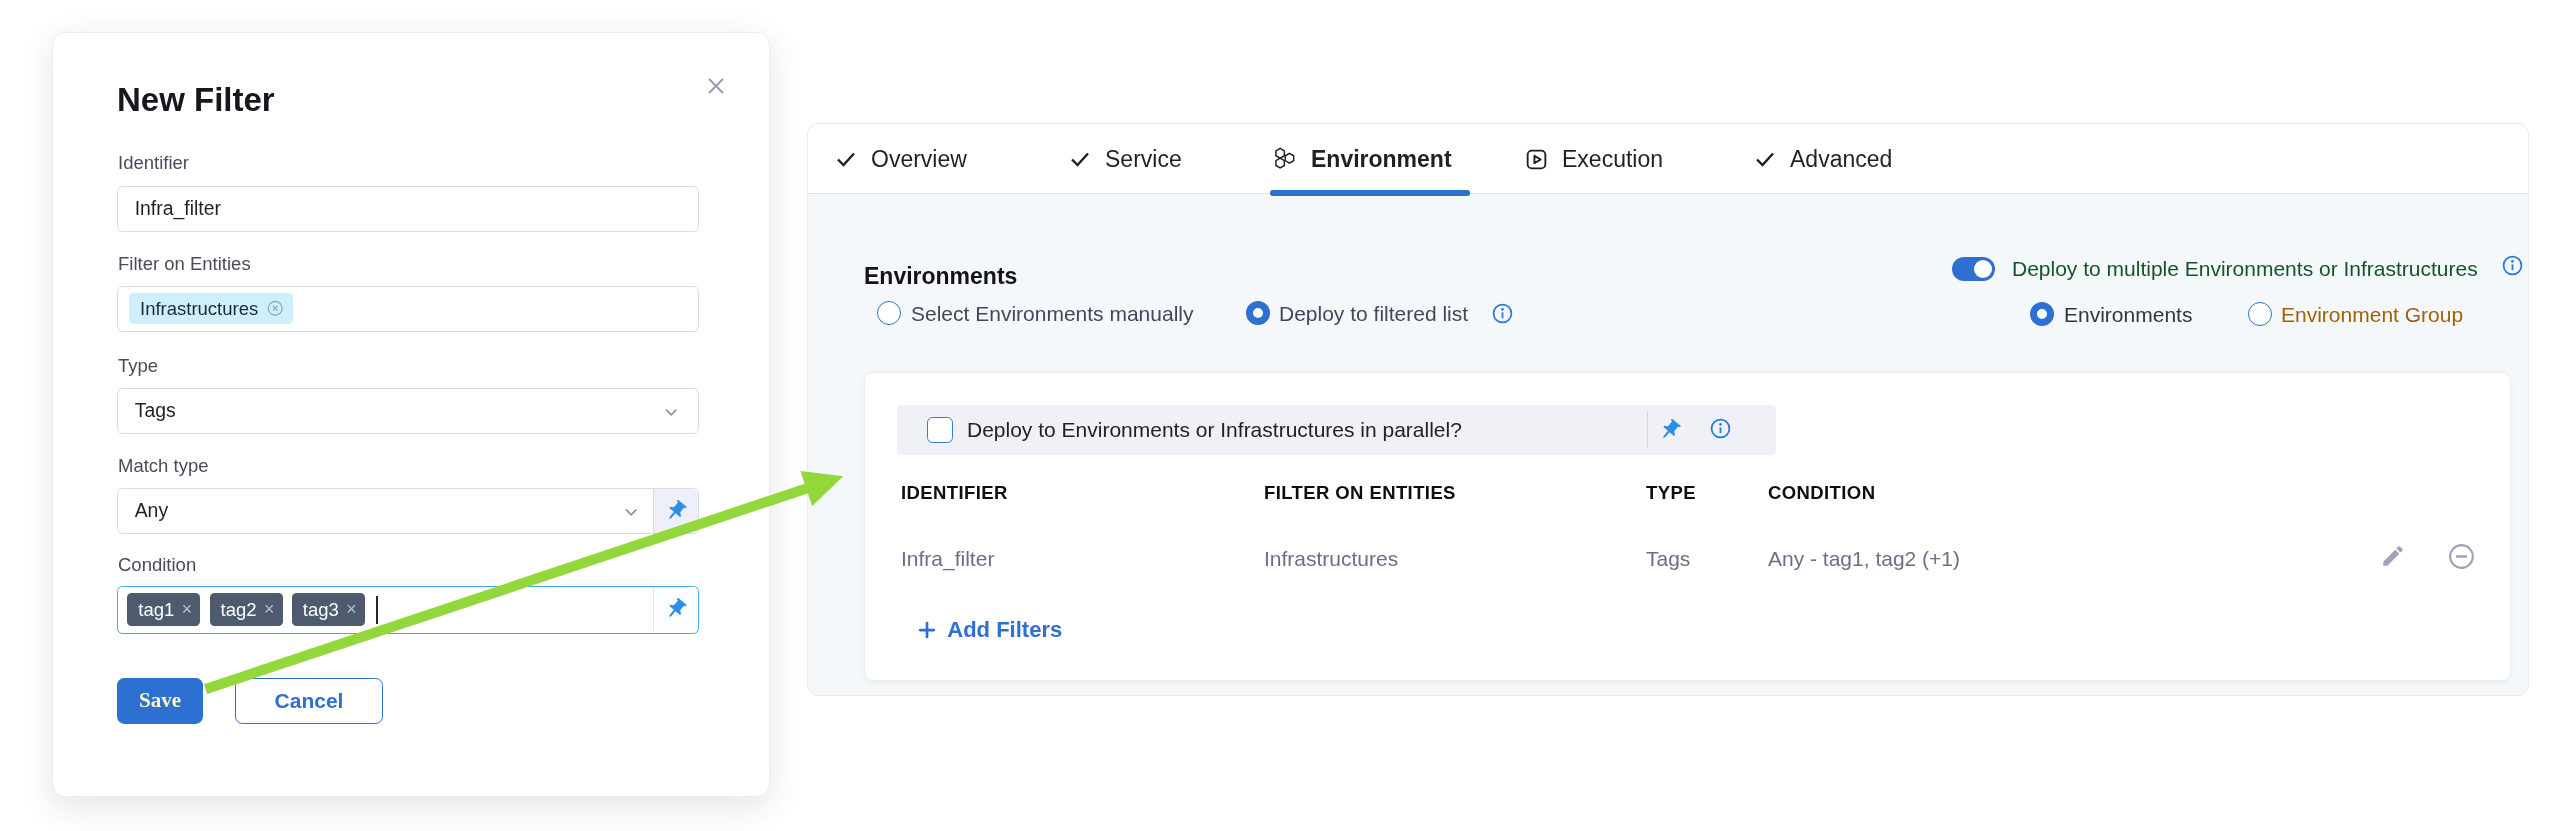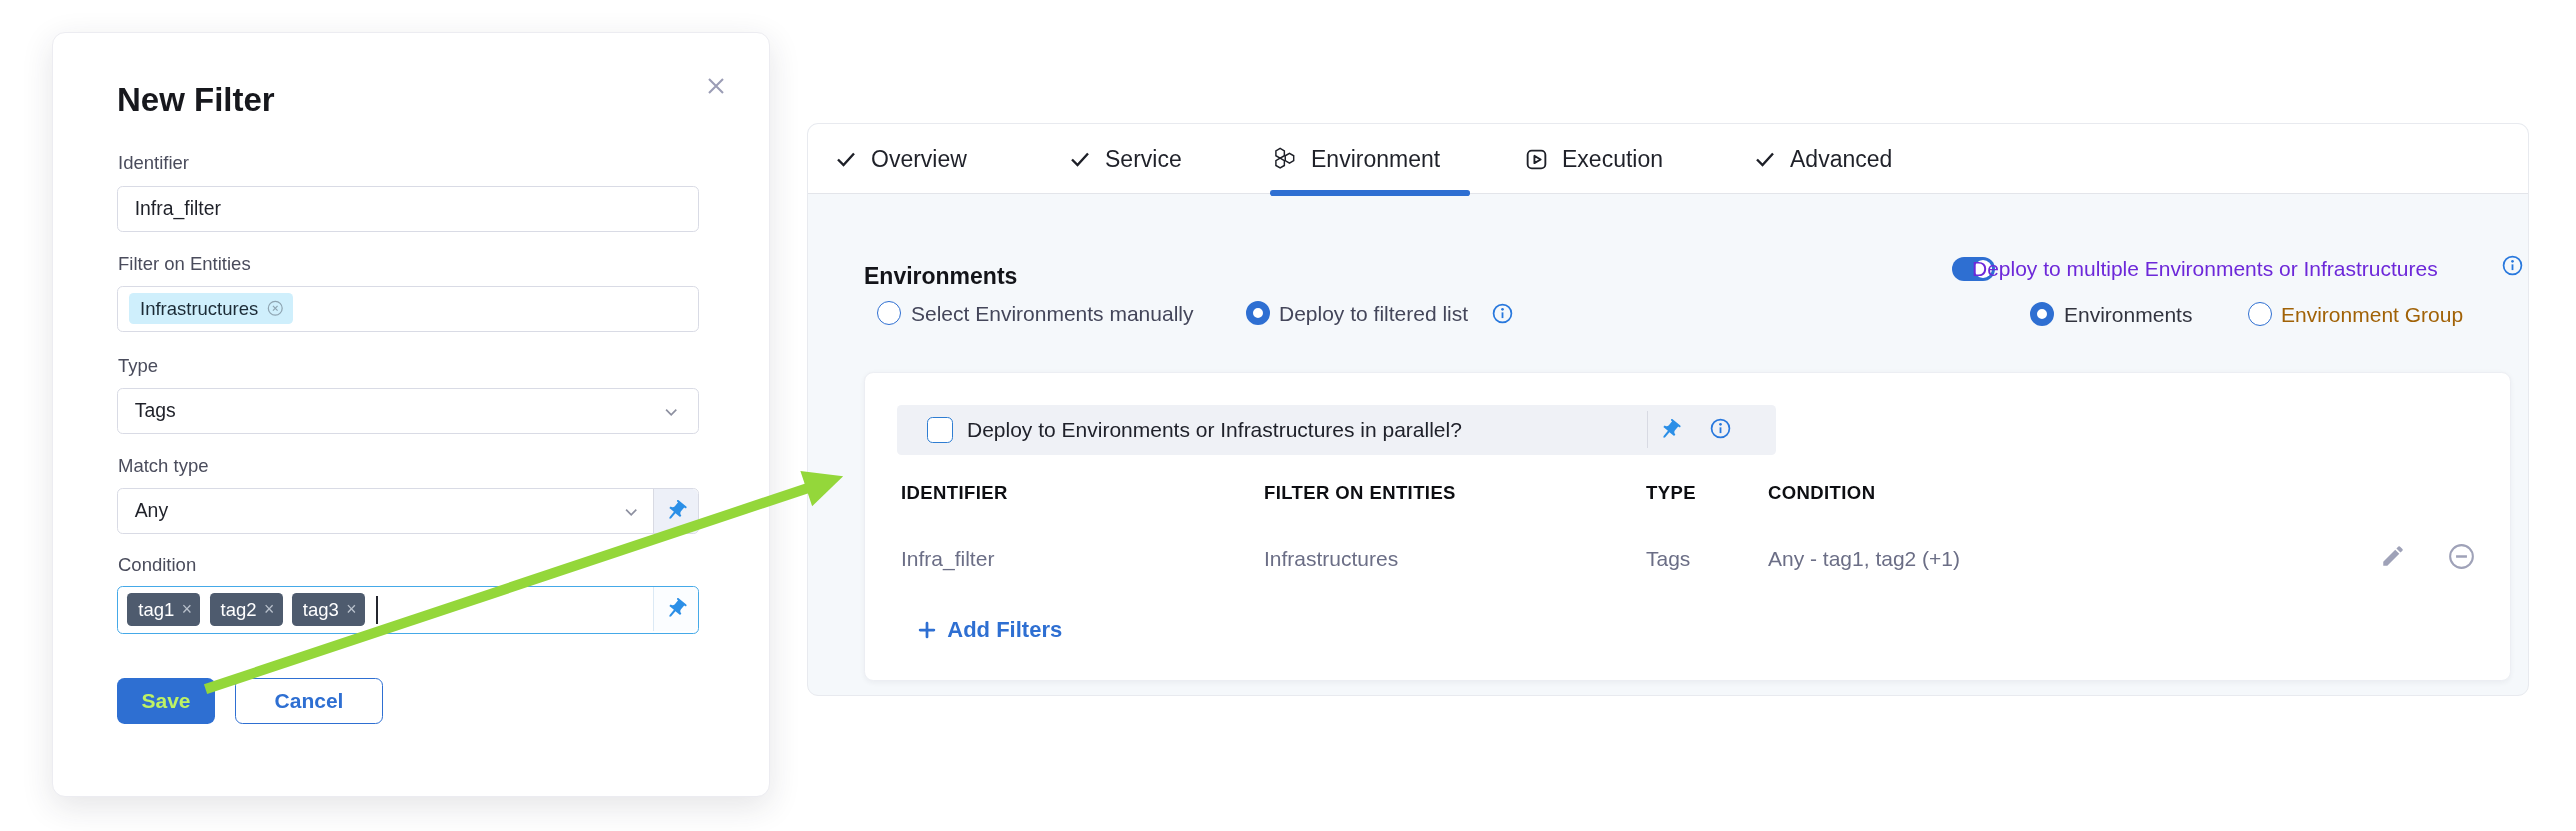--- a/index.html
+++ b/index.html
@@ -29,31 +29,31 @@
   .pin-match{background:#edf0f8;}
   .pin-cond{background:#fbfdff;border-left:0.9px solid #dbe9f5;}
   .cond-input{position:absolute;left:64px;width:582px;height:48px;border:1.9px solid #45a9e8;border-radius:5.6px;
               background:#fff;box-sizing:border-box;display:flex;align-items:center;}
   .tag-chip{height:33px;background:#4e5b6e;border-radius:4.6px;display:flex;align-items:center;gap:7.4px;
             padding:0 8.3px 0 11px;font-size:18.5px;color:#ffffff;margin-left:9.3px;}
   .tag-x{color:#b9c1cc;font-size:17.6px;line-height:17.6px;cursor:pointer;}
   .caret{width:1.9px;height:28px;background:#24262e;margin-left:11px;}
   .btn{position:absolute;top:645px;height:46px;border-radius:7.4px;font-size:21px;font-weight:700;
        display:flex;align-items:center;justify-content:center;cursor:pointer;box-sizing:border-box;}
-  .btn-save{left:64px;width:98px;background:#2e6fd2;color:#bef264;}
+  .btn-save{left:64px;width:86px;background:#2e6fd2;color:#fef9c3;font-family:Liberation Serif, serif;}
   .btn-cancel{left:182px;width:148px;background:#fff;color:#2e6fd2;border:1.9px solid #2e6fd2;}
 
   
   .panel{position:absolute;left:807px;top:123px;width:1722px;height:573px;border:0.9px solid #e8eaef;
          border-radius:11px;background:#f5f8fb;box-sizing:border-box;overflow:hidden;text-align:right;}
   .tabbar{position:absolute;left:0;top:0;width:100%;height:70px;background:#fff;border-bottom:0.9px solid #e3e5ea;
           box-sizing:border-box;border-radius:11px 11px 0 0;}
   .tab{position:absolute;top:0;height:70px;display:flex;align-items:center;gap:13px;font-size:23px;
        color:#1f2129;cursor:pointer;}
-  .tab.active{font-weight:400;}
+  .tab.active{font-weight:700;}
   .tab-underline{position:absolute;left:462px;top:66px;width:200px;height:5.6px;background:#2e6fd2;border-radius:2.8px;}
 
   .env-heading{position:absolute;left:56px;top:137px;font-size:23px;font-weight:700;color:#131419;line-height:30px;}
   .ctl-label{position:absolute;font-size:21px;color:#44465a;line-height:26px;}
   .radio{position:absolute;width:24px;height:24px;border-radius:50%;background:#fff;border:1.9px solid #2e6fd2;
          box-sizing:border-box;cursor:pointer;}
   .radio.checked{border-width:7.4px;}
   .toggle{position:absolute;left:1144px;top:133px;width:43px;height:24px;border-radius:12px;background:#2e6fd2;cursor:pointer;}
   .toggle .knob{position:absolute;right:2.8px;top:2.8px;width:18.5px;height:18.5px;border-radius:50%;background:#fff;}
 
@@ -222,21 +222,21 @@
       <svg width="23" height="23" viewBox="0 0 24 24">
           <circle cx="12" cy="12" r="9.3" fill="none" stroke="#2878dd" stroke-width="1.8"></circle>
           <circle cx="12" cy="7.6" r="1.4" fill="#2878dd"></circle>
           <path d="M12 10.8v6" stroke="#2878dd" stroke-width="1.9"></path>
         </svg>
     </span>
 
     <div class="toggle">
         <span class="knob"></span>
       </div>
-    <div class="ctl-label" style="left:1164px;top:132px;color:#6d28d9">Deploy to multiple Environments or Infrastructures</div>
+    <div class="ctl-label" style="left:1204px;top:132px;color:#14532d">Deploy to multiple Environments or Infrastructures</div>
     <span class="icon abs" style="left:1693px;top:130px">
       <svg width="23" height="23" viewBox="0 0 24 24">
           <circle cx="12" cy="12" r="9.3" fill="none" stroke="#2878dd" stroke-width="1.8"></circle>
           <circle cx="12" cy="7.6" r="1.4" fill="#2878dd"></circle>
           <path d="M12 10.8v6" stroke="#2878dd" stroke-width="1.9"></path>
         </svg>
     </span>
 
     <div class="radio checked" style="left:1222px;top:178px"></div>
     <div class="ctl-label" style="left:1256px;top:178px;color:#32343f">Environments</div>

